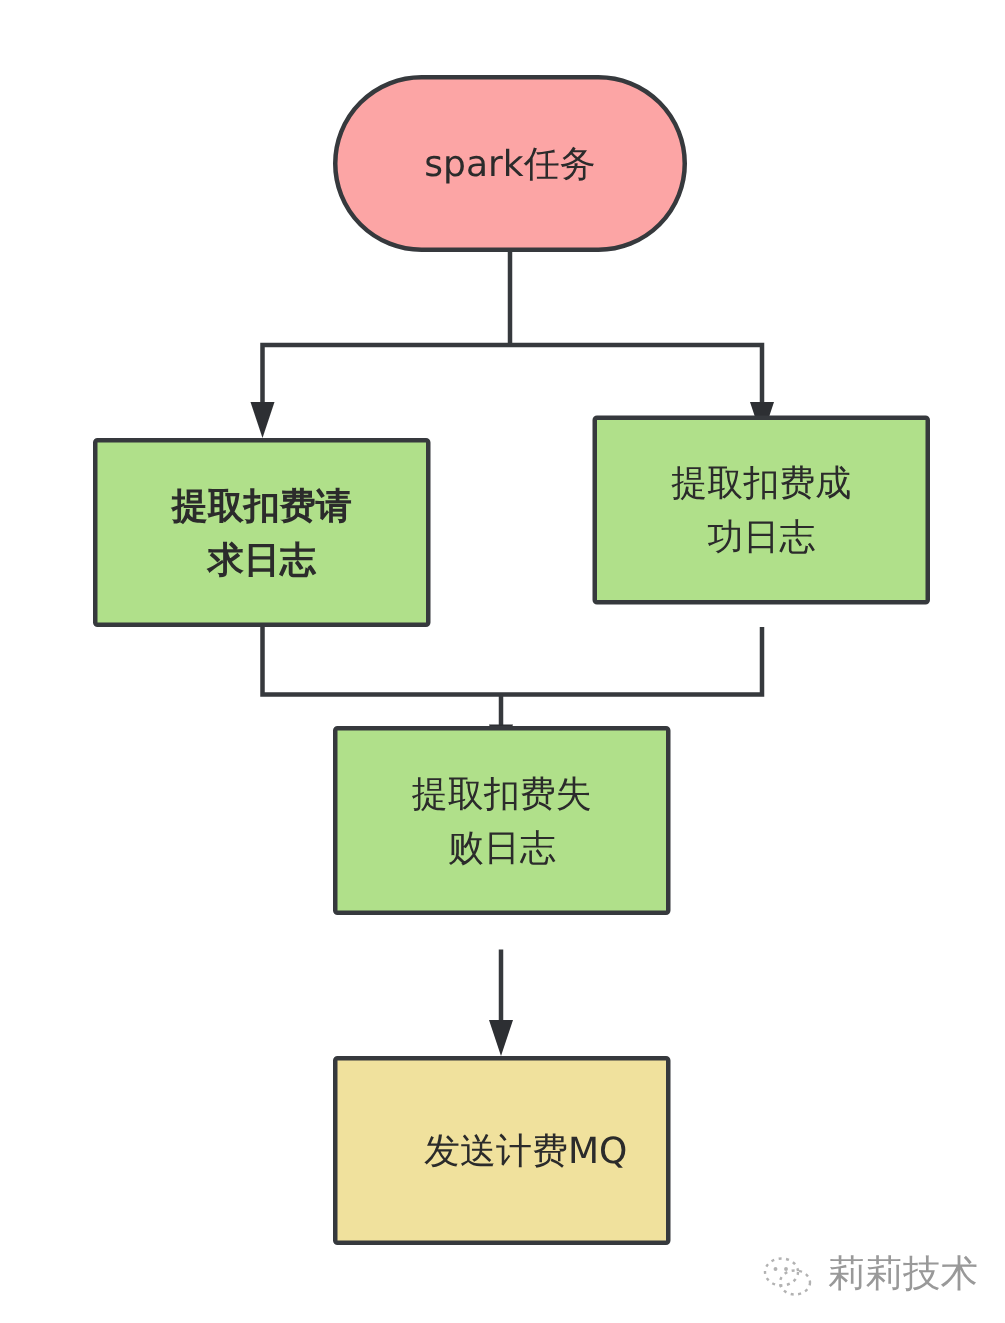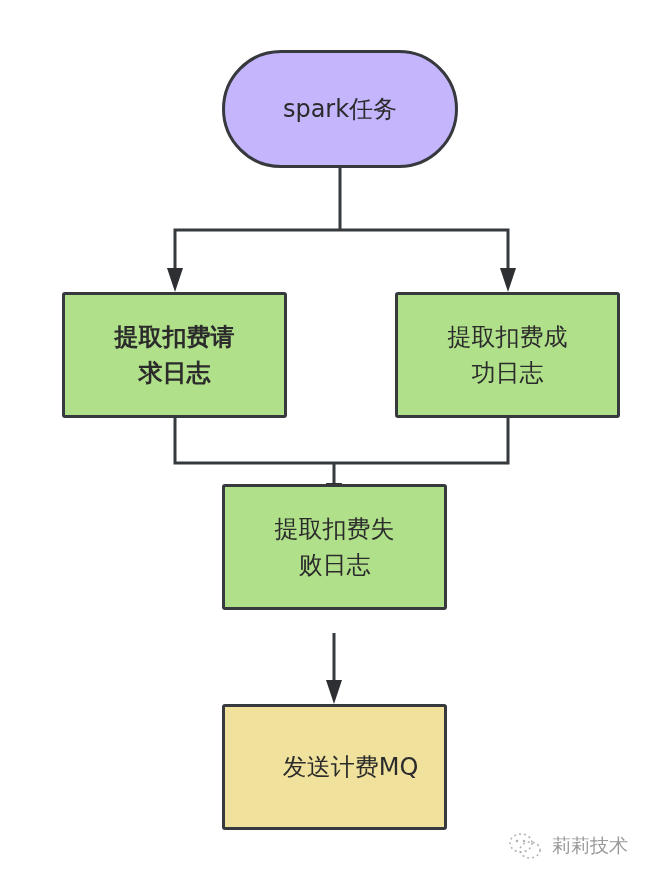--- a/index.html
+++ b/index.html
@@ -1,23 +1,23 @@
 <!DOCTYPE html>
 <html><head>
   <meta charset="utf-8">
   <style>
     html, body { margin: 0; padding: 0; background: #ffffff; }
     body { width: 670px; height: 882px; position: relative; overflow: hidden; font-family: "DejaVu Sans", "Liberation Sans", sans-serif; }
     .node { position: absolute; box-sizing: border-box; border: 3px solid #36393d; display: flex; align-items: center; justify-content: center; text-align: center; color: #2b2b2b; font-size: 24px; line-height: 36px; }
-    .terminal { background: #c4b5fd; border-radius: 59px; }
+    .terminal { background: #fca5a5; border-radius: 59px; }
     .process-green { background: #b0e08a; border-radius: 3px; }
     .process-yellow { background: #f0e19d; border-radius: 3px; }
     .label { display: block; white-space: pre-line; padding: 0 20px; }
     svg.edges { position: absolute; left: 0; top: 0; }
-    .wm { position: absolute; left: 508px; top: 832px; display: flex; align-items: center; gap: 10px; color: #777; font-size: 19px; opacity: 0.75; }
+    .wm { position: absolute; left: 508px; top: 832px; display: flex; align-items: flex-end; gap: 10px; color: #777; font-size: 25px; opacity: 0.75; }
     .wm-icon { width: 34px; height: 28px; }
   </style>
 </head>
 <body>
 
 <svg class="edges" width="670" height="882">
   <defs>
     <marker id="arrow" markerWidth="10" markerHeight="12" refX="5" refY="12" orient="auto" markerUnits="userSpaceOnUse" viewBox="0 0 10 12">
       <path d="M0,0 L10,0 L5,12 Z" fill="#2d2f33"></path>
     </marker>
@@ -41,21 +41,21 @@
 
 <div class="node terminal" style="left:222px; top:50px; width:236px; height:118px;">
   <span class="label">spark任务</span>
 </div>
 
 <div class="node process-green" style="left:62px; top:292px; width:225px; height:126px;font-weight:bold;">
   <span class="label">提取扣费请
 求日志</span>
 </div>
 
-<div class="node process-green" style="left:395px; top:292px; width:225px; height:126px;">
+<div class="node process-green" style="left:395px; top:277px; width:225px; height:126px;">
   <span class="label">提取扣费成
 功日志</span>
 </div>
 
 <div class="node process-green" style="left:222px; top:484px; width:225px; height:126px;">
   <span class="label">提取扣费失
 败日志</span>
 </div>
 
 <div class="node process-yellow" style="left:222px; top:704px; width:225px; height:126px;padding-left:32px;">

